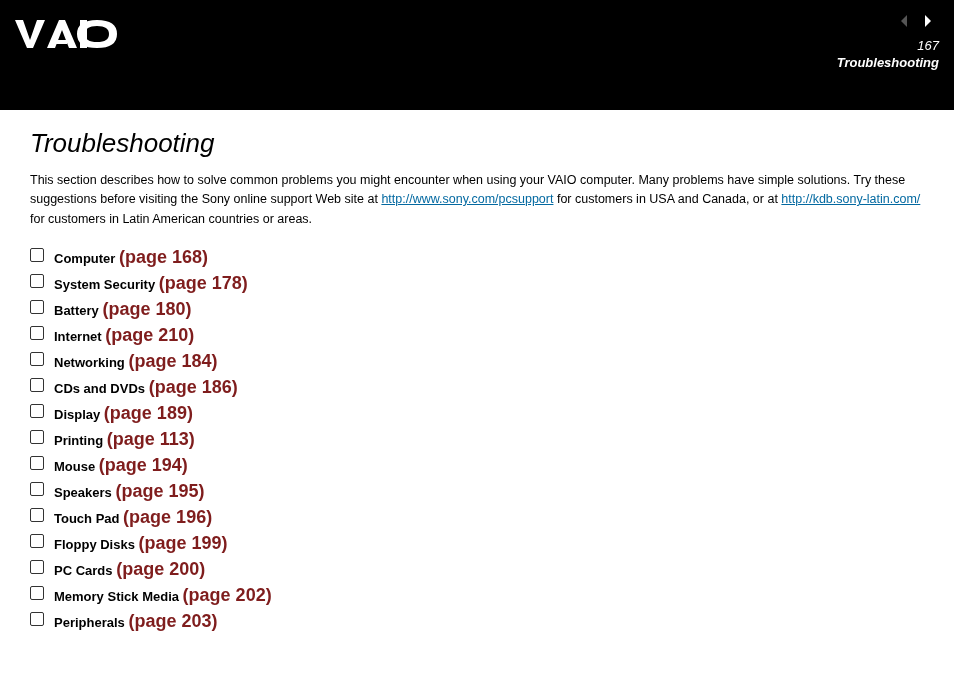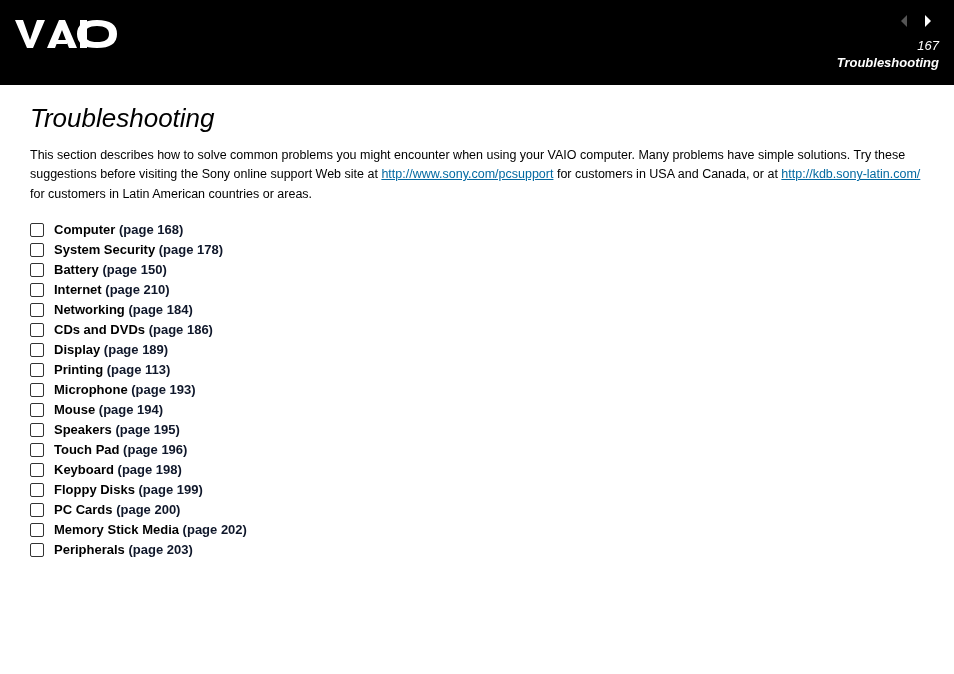--- a/index.html
+++ b/index.html
@@ -13,21 +13,21 @@
       height: 674px;
       background: #ffffff;
       font-family: Arial, sans-serif;
       font-size: 13px;
       overflow: hidden;
     }
 
     
     .header {
       background: #000000;
-      height: 85px;
+      height: 110px;
       display: flex;
       align-items: flex-start;
       justify-content: space-between;
       padding: 10px 15px 0 15px;
       position: relative;
     }
 
     .vaio-logo {
       display: flex;
       align-items: center;
@@ -135,24 +135,24 @@
       margin-top: 1px;
     }
 
     .item-label {
       font-weight: bold;
       color: #000000;
       font-size: 13px;
     }
 
     .item-link {
-      color: #0f172a;
+      color: #7f1d1d;
       font-weight: bold;
       text-decoration: none;
-      font-size: 13px;
+      font-size: 18px;
     }
   </style>
 </head>
 <body>
 
 <div class="header">
   <div class="vaio-logo">
 
     <svg viewBox="0 0 110 40" xmlns="http://www.w3.org/2000/svg">
 
@@ -199,21 +199,21 @@
   <li>
         <span class="checkbox-icon"></span>
         <span class="item-label">Computer <a class="item-link" href="#">(page 168)</a></span>
       </li>
       <li>
         <span class="checkbox-icon"></span>
         <span class="item-label">System Security <a class="item-link" href="#">(page 178)</a></span>
       </li>
       <li>
         <span class="checkbox-icon"></span>
-        <span class="item-label">Battery <a class="item-link" href="#">(page 150)</a></span>
+        <span class="item-label">Battery <a class="item-link" href="#">(page 180)</a></span>
       </li>
       <li>
         <span class="checkbox-icon"></span>
         <span class="item-label">Internet <a class="item-link" href="#">(page 210)</a></span>
       </li>
       <li>
         <span class="checkbox-icon"></span>
         <span class="item-label">Networking <a class="item-link" href="#">(page 184)</a></span>
       </li>
       <li>
@@ -223,40 +223,32 @@
       <li>
         <span class="checkbox-icon"></span>
         <span class="item-label">Display <a class="item-link" href="#">(page 189)</a></span>
       </li>
       <li>
         <span class="checkbox-icon"></span>
         <span class="item-label">Printing <a class="item-link" href="#">(page 113)</a></span>
       </li>
       <li>
         <span class="checkbox-icon"></span>
-        <span class="item-label">Microphone <a class="item-link" href="#">(page 193)</a></span>
-      </li>
-      <li>
-        <span class="checkbox-icon"></span>
         <span class="item-label">Mouse <a class="item-link" href="#">(page 194)</a></span>
       </li>
       <li>
         <span class="checkbox-icon"></span>
         <span class="item-label">Speakers <a class="item-link" href="#">(page 195)</a></span>
       </li>
       <li>
         <span class="checkbox-icon"></span>
         <span class="item-label">Touch Pad <a class="item-link" href="#">(page 196)</a></span>
       </li>
       <li>
         <span class="checkbox-icon"></span>
-        <span class="item-label">Keyboard <a class="item-link" href="#">(page 198)</a></span>
-      </li>
-      <li>
-        <span class="checkbox-icon"></span>
         <span class="item-label">Floppy Disks <a class="item-link" href="#">(page 199)</a></span>
       </li>
       <li>
         <span class="checkbox-icon"></span>
         <span class="item-label">PC Cards <a class="item-link" href="#">(page 200)</a></span>
       </li>
       <li>
         <span class="checkbox-icon"></span>
         <span class="item-label">Memory Stick Media <a class="item-link" href="#">(page 202)</a></span>
       </li>

